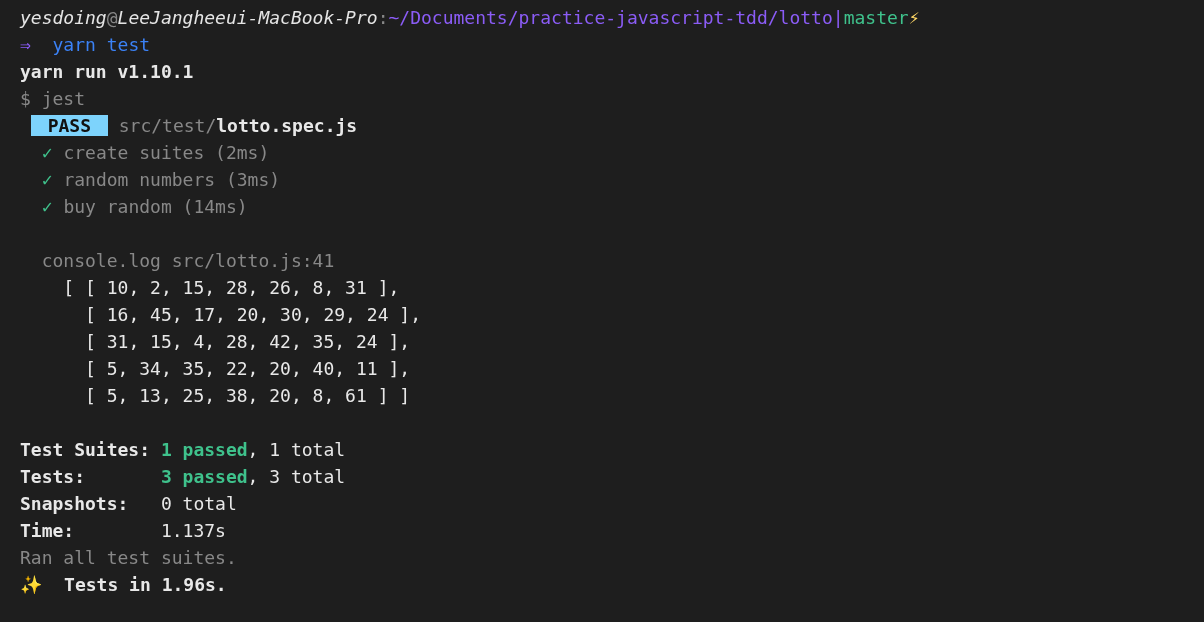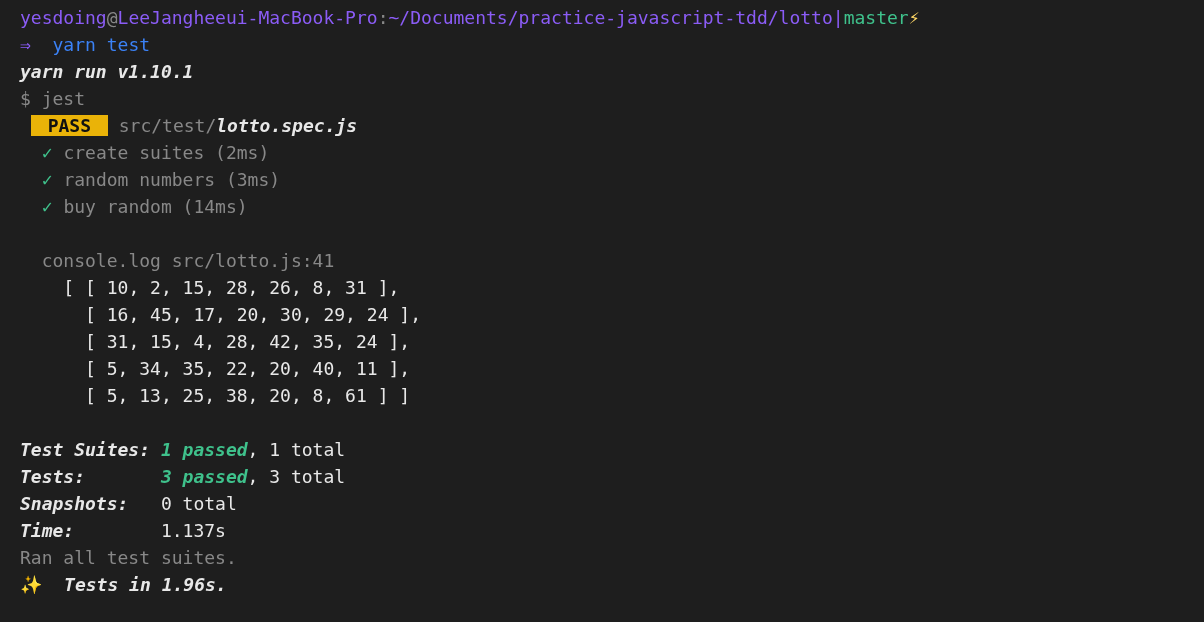--- a/index.html
+++ b/index.html
@@ -8,29 +8,29 @@
     color: #d4d4d4;
     font-family: "Menlo", "Monaco", "Consolas", monospace;
     font-size: 18px;
     line-height: 1.5;
     padding: 4px 20px;
     width: 1204px;
     height: 622px;
     overflow: hidden;
   }
   .line { white-space: pre; }
-  .magenta { color: #8b5cf6; }
+  .magenta { color: #e5e5e5; font-style: italic; }
   .cyan { color: #8b5cf6; }
   .yellow { color: #3b82f6; }
   .green { color: #3fc28c; }
   .dim { color: #888888; }
   .white { color: #e8e8e8; }
-  .bold { font-weight: bold; font-style: italic; }
+  .bold { font-weight: bold; }
   .pass-badge {
-    background: #eab308;
+    background: #7dd3fc;
     color: #111;
     font-weight: bold;
     padding: 0 6px;
   }
   .check { color: #3fc28c; }
   .lightning { color: #ffd866; }
 </style>
 </head>
 <body>
 

